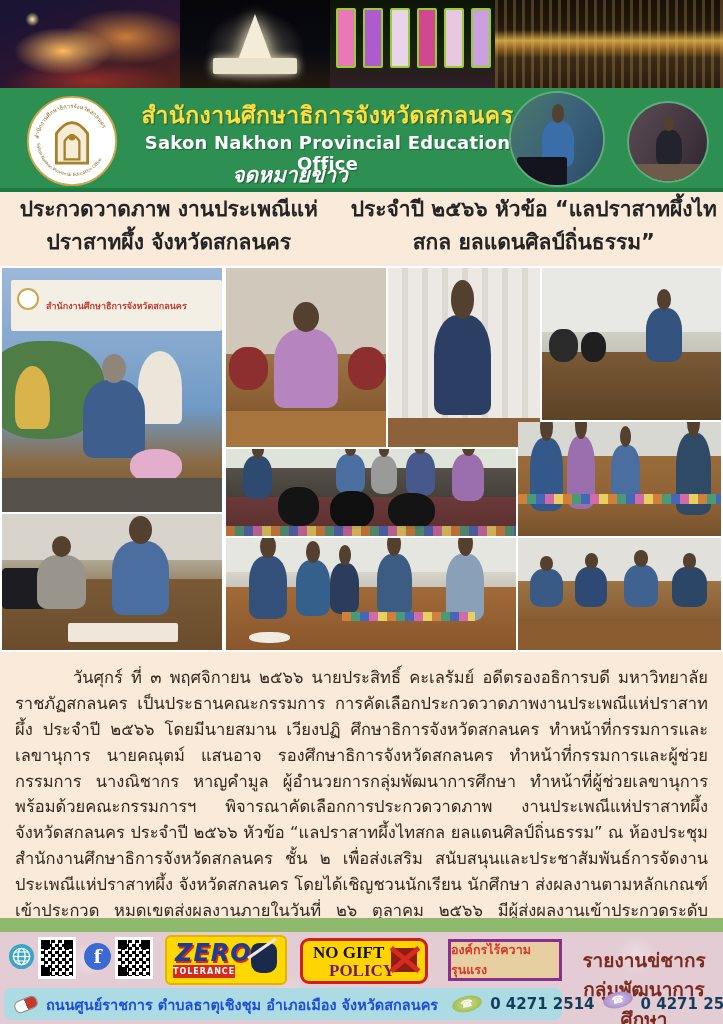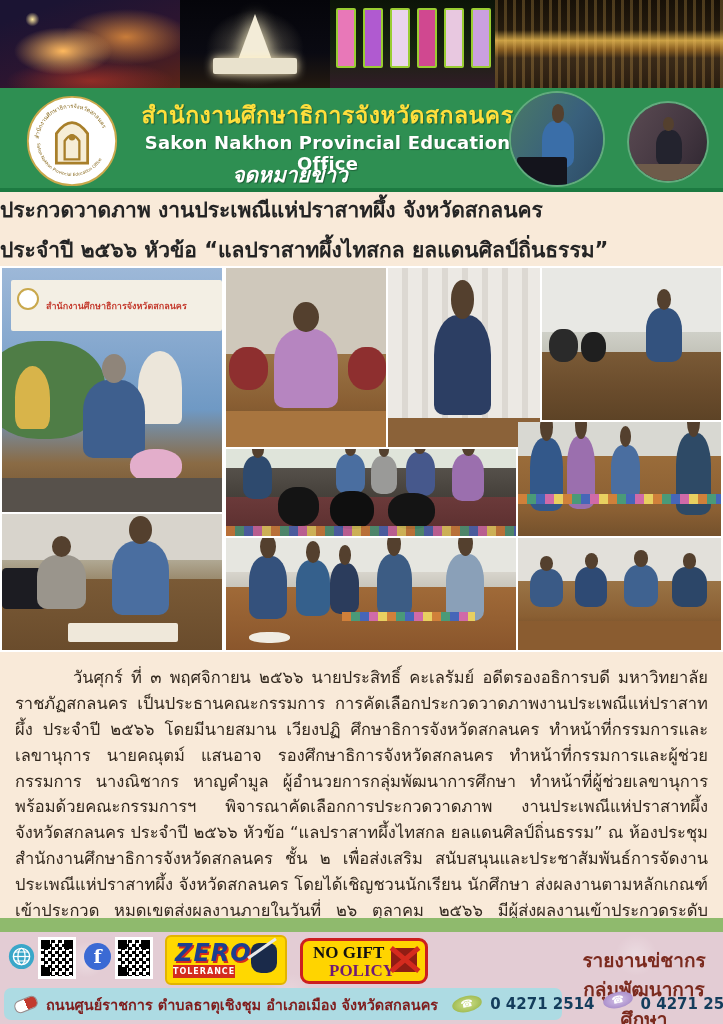--- a/index.html
+++ b/index.html
@@ -42,21 +42,21 @@
   .h-news{color:#fff;font-size:21px;font-weight:bold;font-style:italic;text-shadow:1px 1px 1px rgba(0,0,0,.35);}
   .h-issue{color:#ffdf3c;font-size:21px;font-weight:bold;text-shadow:1px 1px 1px rgba(0,0,0,.35);}
   .portrait{position:absolute;border-radius:50%;overflow:hidden;box-shadow:0 0 0 2px rgba(255,255,255,.25);}
   .p1{left:511px;top:5px;width:92px;height:92px;background:linear-gradient(120deg,#4a7a66 0%,#39607c 55%,#2c4a62 100%);}
   .p2{left:629px;top:15px;width:78px;height:78px;background:linear-gradient(120deg,#5a4a52 0%,#433640 60%,#2e2630 100%);}
   .lap{position:absolute;left:6%;bottom:0;width:55%;height:30%;background:#14141c;border-radius:3px 3px 0 0;}
   .desk2{position:absolute;left:0;bottom:0;width:100%;height:22%;background:#6e5b4a;}
 
   
   .headline{top:192px;left:0;width:723px;height:74px;background:#f9ead9;
-    display:flex;flex-direction:column;justify-content:center;gap:7px;}
+    display:flex;flex-direction:row;justify-content:center;gap:7px;text-align:center;}
   .headline div{font-size:21px;font-weight:bold;color:#242424;}
 
   
   .collage{top:266px;left:0;width:723px;height:386px;background:#fff;}
   .photo{position:absolute;overflow:hidden;background:#ccc;}
   .fig{position:absolute;background:var(--c,#3a5a86);border-radius:40% 40% 10px 10px;}
   .fig::before{content:"";position:absolute;top:-34%;left:30%;width:40%;height:38%;border-radius:50%;background:var(--h,#54402e);}
   .strip{position:absolute;left:0;width:100%;}
   .artband{background:repeating-linear-gradient(90deg,#d0803a 0 9px,#4a9a78 9px 18px,#4666b8 18px 27px,#d06aa8 27px 36px,#e8d060 36px 45px);}
   .blob{position:absolute;border-radius:45%;}
@@ -105,21 +105,21 @@
   .gift::before{transform:rotate(40deg);} .gift::after{transform:rotate(-40deg);}
   .orgbadge{position:absolute;left:448px;top:7px;width:114px;height:42px;background:#e7cfa2;border:3px solid #8a2f8f;
         box-sizing:border-box;display:flex;align-items:center;justify-content:center;}
   .orgbadge span{color:#d9372a;font-size:12.5px;font-weight:bold;}
   .report{position:absolute;left:566px;top:14px;width:156px;text-align:center;color:#7b2a1e;font-weight:600;}
   .report div{font-size:19px;line-height:1.55;}
   .addr{position:absolute;left:4px;top:56px;width:558px;height:32px;background:#addbe3;border-radius:7px;
         display:flex;align-items:center;gap:8px;padding:0 10px;box-sizing:border-box;}
   .capsule{width:22px;height:11px;border-radius:6px;transform:rotate(-22deg);
         background:linear-gradient(90deg,#fff 50%,#c23a2e 50%);border:1px solid #9a8a8a;flex:none;}
-  .addr-text{font-size:14.5px;color:#7f1d1d;font-weight:600;white-space:nowrap;}
+  .addr-text{font-size:14.5px;color:#1d4ed8;font-weight:600;white-space:nowrap;}
   .phone{width:30px;height:16px;border-radius:50%;flex:none;text-align:center;line-height:15px;font-size:10px;color:#fff;}
   .phone.green{background:radial-gradient(#cfe08a,#8fae3f);transform:rotate(-12deg);margin-left:6px;}
   .phone.purple{background:radial-gradient(#d4c2e8,#9a7cc0);transform:rotate(-12deg);margin-top:-8px;}
   .pnum{font-size:15px;font-weight:bold;color:#143d5c;white-space:nowrap;}
 </style>
 </head>
 <body>
 
 <div class="page">
 
@@ -280,20 +280,23 @@
       <div class="zero-band">TOLERANCE</div>
       <div class="fist"></div>
     </div>
 
     <div class="nogift">
       <div class="ng-l1">NO GIFT</div>
       <div class="ng-l2">POLICY</div>
       <div class="gift"></div>
     </div>
 
+    <div class="orgbadge">
+      <span>องค์กรไร้ความรุนแรง</span>
+    </div>
 
     <div class="report">
       <div>รายงานข่ชากร</div>
       <div>กลุ่มพัฒนาการศึกษา</div>
     </div>
 
     <div class="addr">
       <div class="capsule"></div>
       <span class="addr-text">ถนนศูนย์ราชการ ตำบลธาตุเชิงชุม  อำเภอเมือง  จังหวัดสกลนคร</span>
       <div class="phone green">☎</div>

